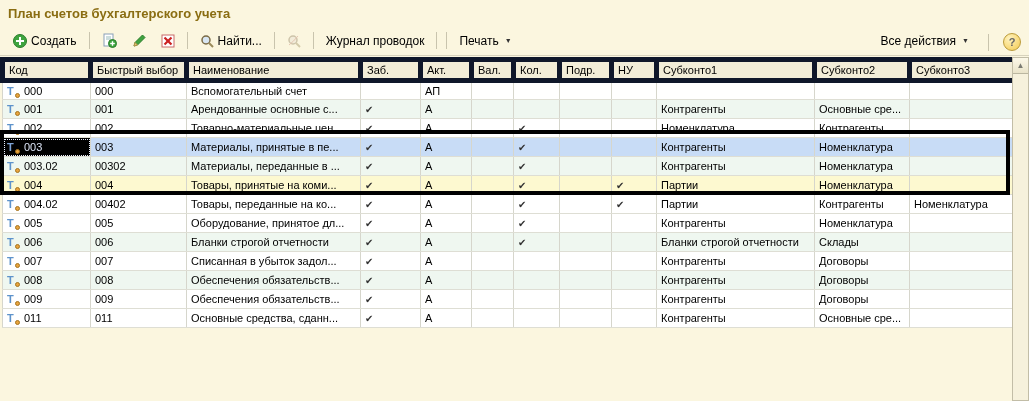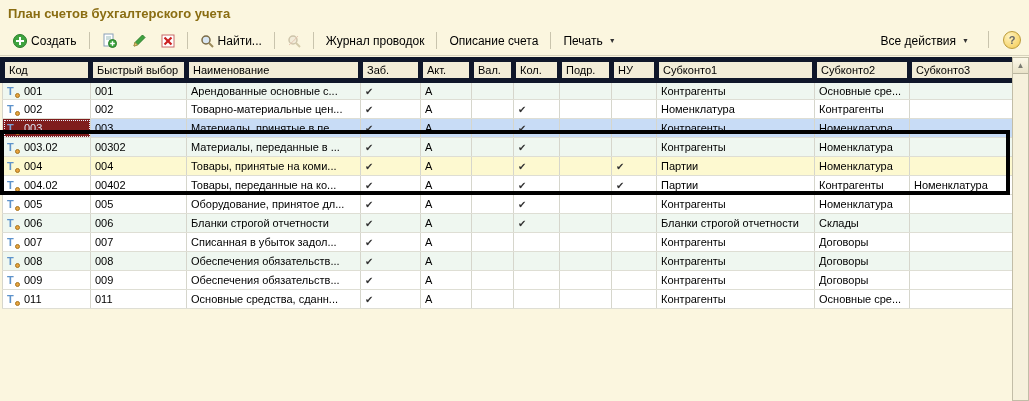--- a/index.html
+++ b/index.html
@@ -19,21 +19,21 @@
   .toolbar {
     height:30px; display:flex; align-items:center;
     padding:0 8px; gap:5px; font-size:12px;
     border-bottom:1px solid #d8d3bd;
   }
   .tb-btn {
     display:inline-flex; align-items:center; gap:4px;
     padding:3px 5px; border-radius:3px; cursor:default; white-space:nowrap;
   }
   .tb-sep { width:1px; height:17px; background:#c9c4ad; margin:0 2px; }
-  .tb-right { margin-left:auto; display:flex; align-items:flex-start; gap:12px; }
+  .tb-right { margin-left:auto; display:flex; align-items:flex-end; gap:12px; }
   .arrow-down { font-size:7px; color:#333; margin-left:2px; }
   .icon { display:inline-block; line-height:0; }
   .disabled { opacity:.4; }
   .help-btn {
     width:18px; height:18px; border-radius:50%;
     background:radial-gradient(circle at 35% 30%, #fff3bf, #f3c94f);
     border:1px solid #bb9b3a; color:#666; font-weight:bold; font-size:11px;
     display:flex; align-items:center; justify-content:center;
   }
   
@@ -49,21 +49,21 @@
     height:19px; padding:1px 4px;
     border-right:1px solid #d6d6cc; border-bottom:1px solid #deded4;
     white-space:nowrap; overflow:hidden; vertical-align:middle;
   }
   td:first-child { border-left:1px solid #d6d6cc; }
   tr.row-plain td { background:#ffffff; }
   tr.row-alt td { background:#eff7f0; }
   tr.row-group td { background:#fdf9d0; }
   tr.row-selected td { background:#c8dcf6; }
   tr.row-selected td.cell-current {
-    background:#7f1d1d; color:#dbe3f5;
+    background:#000000; color:#dbe3f5;
     outline:1px dotted #e9effc; outline-offset:-2px;
   }
   .c-check { color:#333; font-size:10px; }
   
   .t-icon { position:relative; display:inline-block; width:13px; height:12px; margin-right:4px; }
   .t-letter { color:#5e93cb; font-weight:bold; font-size:11px; line-height:12px; }
   .row-selected .cell-current .t-letter { color:#7ea3d6; }
   .t-dot {
     position:absolute; right:0; bottom:-1px; width:5px; height:5px;
     border-radius:50%; background:#e8a33d; border:1px solid #a5741f;
@@ -148,23 +148,20 @@
           <line x1="9" y1="9" x2="13" y2="13" stroke="#9a8a5a" stroke-width="2"></line>
           <path d="M2,11 Q6,8 11,2" stroke="#c07a6a" fill="none"></path>
         </svg>
     </span>
   </div>
   <div class="tb-sep"></div>
   <div class="tb-btn">
     <span>Журнал проводок</span>
   </div>
   <div class="tb-sep"></div>
-  <div class="tb-btn">
-    <span>Описание счета</span>
-  </div>
   <div class="tb-sep"></div>
   <div class="tb-btn">
     <span>Печать</span>
     <span class="arrow-down">▼</span>
   </div>
   <div class="tb-right">
     <div class="tb-btn">
       <span>Все действия</span>
       <span class="arrow-down">▼</span>
     </div>
@@ -199,20 +196,34 @@
         <th>Вал.</th>
         <th>Кол.</th>
         <th>Подр.</th>
         <th>НУ</th>
         <th>Субконто1</th>
         <th>Субконто2</th>
         <th>Субконто3</th>
       </tr>
     </thead>
     <tbody>
+        <tr class="row-plain">
+    <td><span class="t-icon"><span class="t-letter">Т</span><span class="t-dot"></span></span><span>000</span></td>
+    <td>000</td>
+    <td>Вспомогательный счет</td>
+    <td class="c-check"></td>
+    <td>АП</td>
+    <td></td>
+    <td class="c-check"></td>
+    <td></td>
+    <td class="c-check"></td>
+    <td></td>
+    <td></td>
+    <td></td>
+  </tr>
         <tr class="row-alt">
     <td><span class="t-icon"><span class="t-letter">Т</span><span class="t-dot"></span></span><span>001</span></td>
     <td>001</td>
     <td>Арендованные основные с...</td>
     <td class="c-check">✔</td>
     <td>А</td>
     <td></td>
     <td class="c-check"></td>
     <td></td>
     <td class="c-check"></td>

